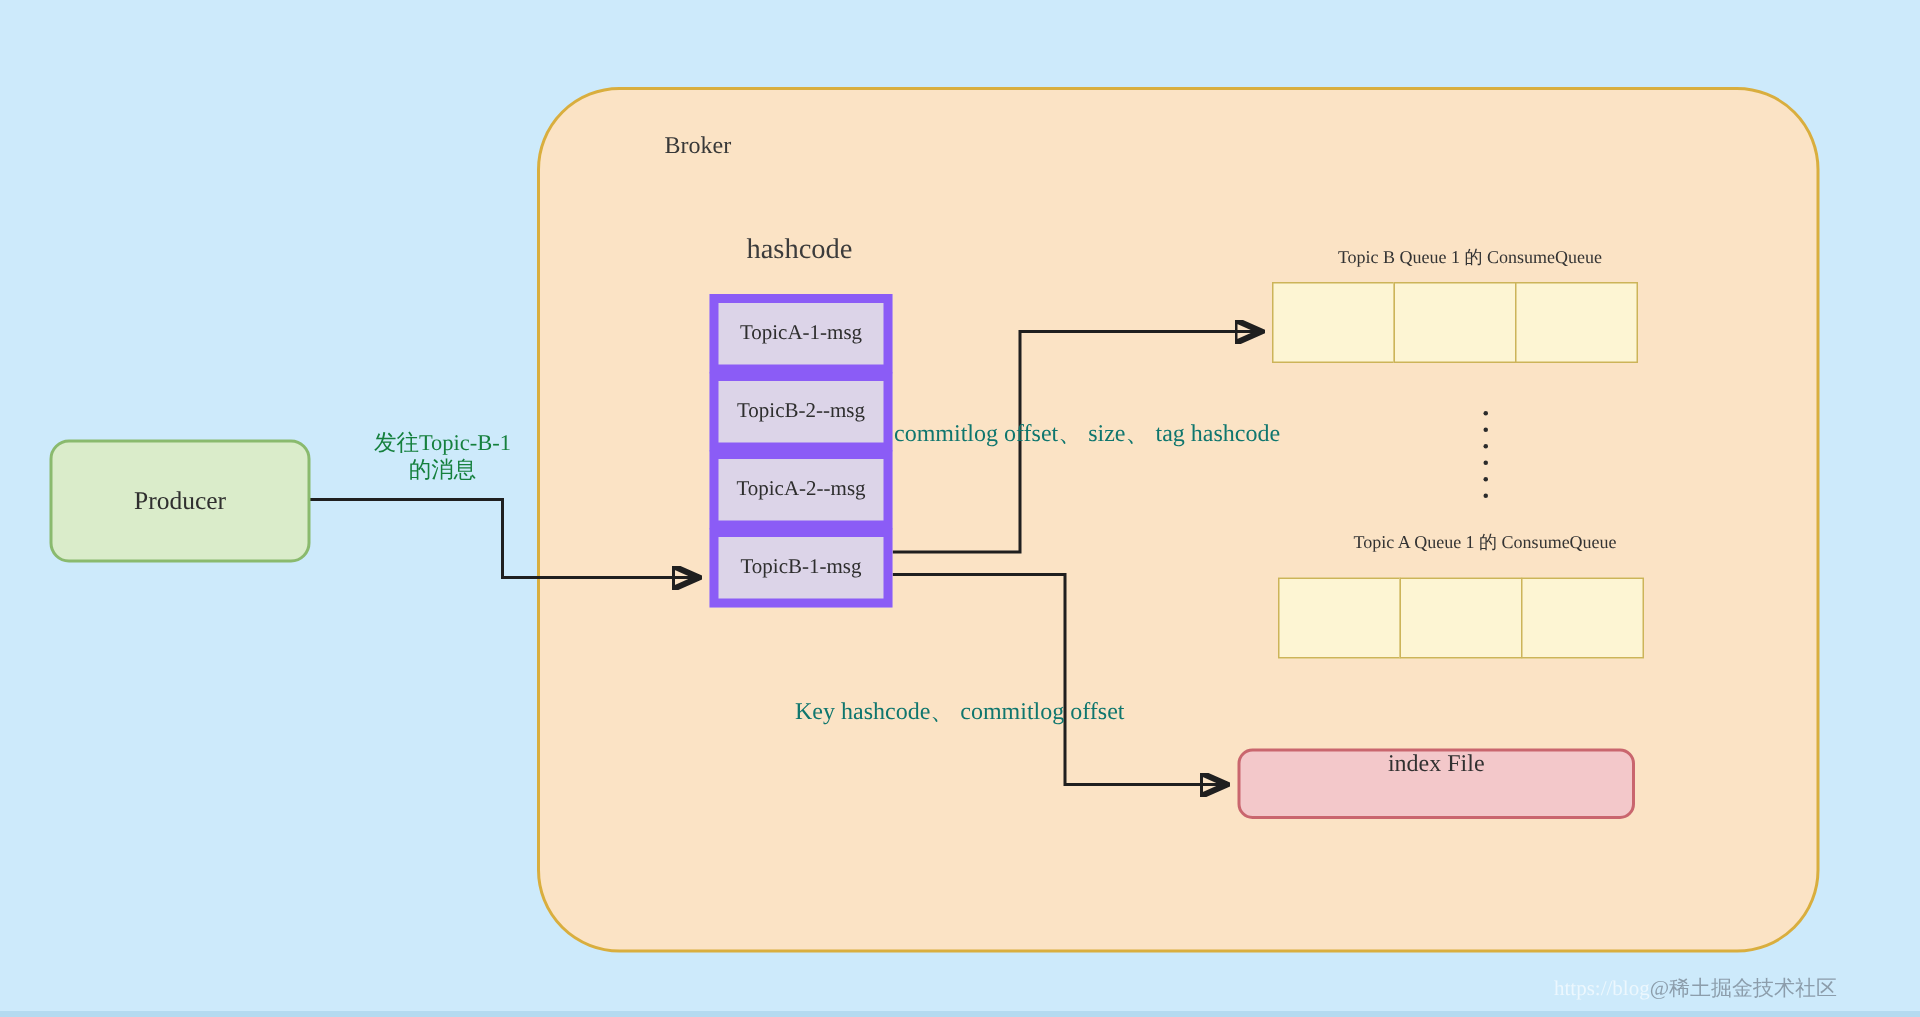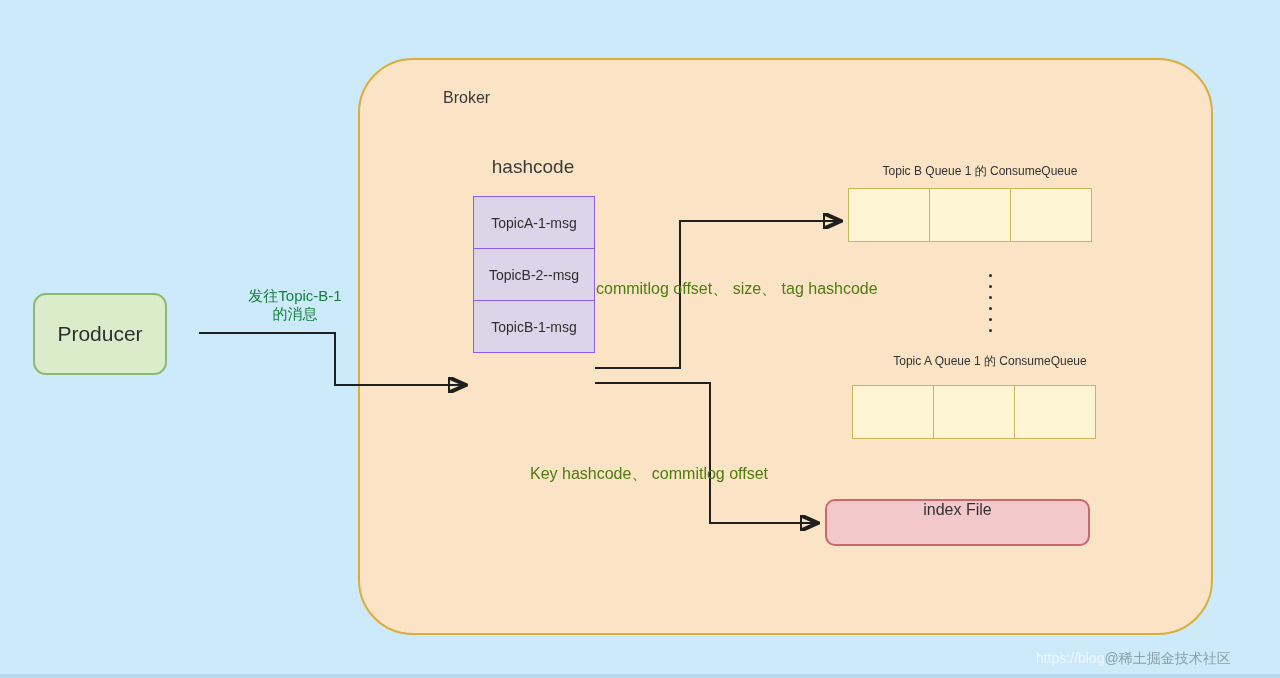--- a/index.html
+++ b/index.html
@@ -1,21 +1,21 @@
 <!DOCTYPE html>
 <html><head>
 <meta charset="utf-8">
 <style>
   html, body { margin: 0; padding: 0; }
   .canvas {
     position: relative;
     width: 1280px;
     height: 678px;
     background: #cdeafb;
-    font-family: Liberation Sans, sans-serif;
+    font-family: Liberation Serif, serif;
     overflow: hidden;
   }
   .bottom-strip {
     position: absolute; left: 0; bottom: 0; width: 100%; height: 4px;
     background: #b4daf0;
   }
   .broker {
     position: absolute; left: 358px; top: 58px; width: 855px; height: 577px;
     background: #fbe3c5;
     border: 2px solid #d9ae3e;
@@ -31,21 +31,21 @@
     position: absolute; left: 443px; top: 89px;
     font-size: 16px; color: #383838;
   }
   .commitlog-title {
     position: absolute; left: 463px; top: 156px; width: 140px;
     text-align: center; font-size: 19px; color: #3c3c3c;
   }
   .commitlog-stack { position: absolute; left: 473px; top: 196px; width: 122px; }
   .commitlog-cell {
     height: 53px; box-sizing: border-box; margin-top: -1px;
-    border: 1px solid #8b5cf6; background: #dcd4e8;
+    border: 6px solid #8b5cf6; background: #dcd4e8;
     display: flex; align-items: center; justify-content: center;
     font-size: 14px; color: #2e2e2e; text-align: right;
   }
   .commitlog-cell:first-child { margin-top: 0; }
   .queue-title {
     position: absolute; width: 330px; text-align: center;
     font-size: 12px; color: #333;
   }
   .queue-title-b { left: 815px; top: 163px; }
   .queue-title-a { left: 825px; top: 353px; text-align: center; }
@@ -56,37 +56,37 @@
     width: 82px; height: 54px; box-sizing: border-box; margin-left: -1px;
     background: #fdf5d3; border: 1px solid #ccb459;
   }
   .queue-cell:first-child { margin-left: 0; }
   .dots-column {
     position: absolute; left: 989px; top: 274px;
     display: flex; flex-direction: column; gap: 8px; align-items: center;
   }
   .dot { width: 3px; height: 3px; border-radius: 50%; background: #2b2b2b; }
   .annotation {
-    position: absolute; font-size: 16px; color: #4d7c0f; white-space: nowrap;
+    position: absolute; font-size: 16px; color: #0f766e; white-space: nowrap;
   }
   .annotation-consumequeue { left: 596px; top: 279px; }
   .annotation-indexfile { left: 530px; top: 464px; }
   .index-file {
     position: absolute; left: 825px; top: 499px; width: 265px; height: 47px;
     box-sizing: border-box;
     background: #f3c8ca; border: 2px solid #c9666e; border-radius: 10px;
     display: flex; justify-content: center;
     font-size: 16px; color: #313131;
   }
   .producer {
-    position: absolute; left: 33px; top: 293px; width: 134px; height: 82px;
+    position: absolute; left: 33px; top: 293px; width: 174px; height: 82px;
     box-sizing: border-box;
     background: #daecca; border: 2px solid #8aba6e; border-radius: 13px;
     display: flex; align-items: center; justify-content: center;
-    font-size: 21px; color: #2f2f2f;
+    font-size: 17px; color: #2f2f2f;
   }
   .producer-arrow-label {
     position: absolute; left: 221px; top: 287px; width: 148px;
     text-align: center; font-size: 15px; line-height: 18px; color: #15803d;
   }
   .watermark {
     position: absolute; left: 1036px; top: 650px;
     font-size: 14px; white-space: nowrap;
   }
   .watermark-faint { color: rgba(255,255,255,0.62); }
@@ -118,20 +118,21 @@
 
   <div class="producer-arrow-label">
     <div>发往Topic-B-1</div>
     <div>的消息</div>
   </div>
 
   <div class="commitlog-title">hashcode</div>
   <div class="commitlog-stack">
     <div class="commitlog-cell">TopicA-1-msg</div>
     <div class="commitlog-cell">TopicB-2--msg</div>
+    <div class="commitlog-cell">TopicA-2--msg</div>
     <div class="commitlog-cell">TopicB-1-msg</div>
   </div>
 
   <div class="queue-title queue-title-b">Topic B Queue 1 的 ConsumeQueue</div>
   <div class="queue-row queue-row-b">
     <div class="queue-cell"></div>
     <div class="queue-cell"></div>
     <div class="queue-cell"></div>
   </div>
 

